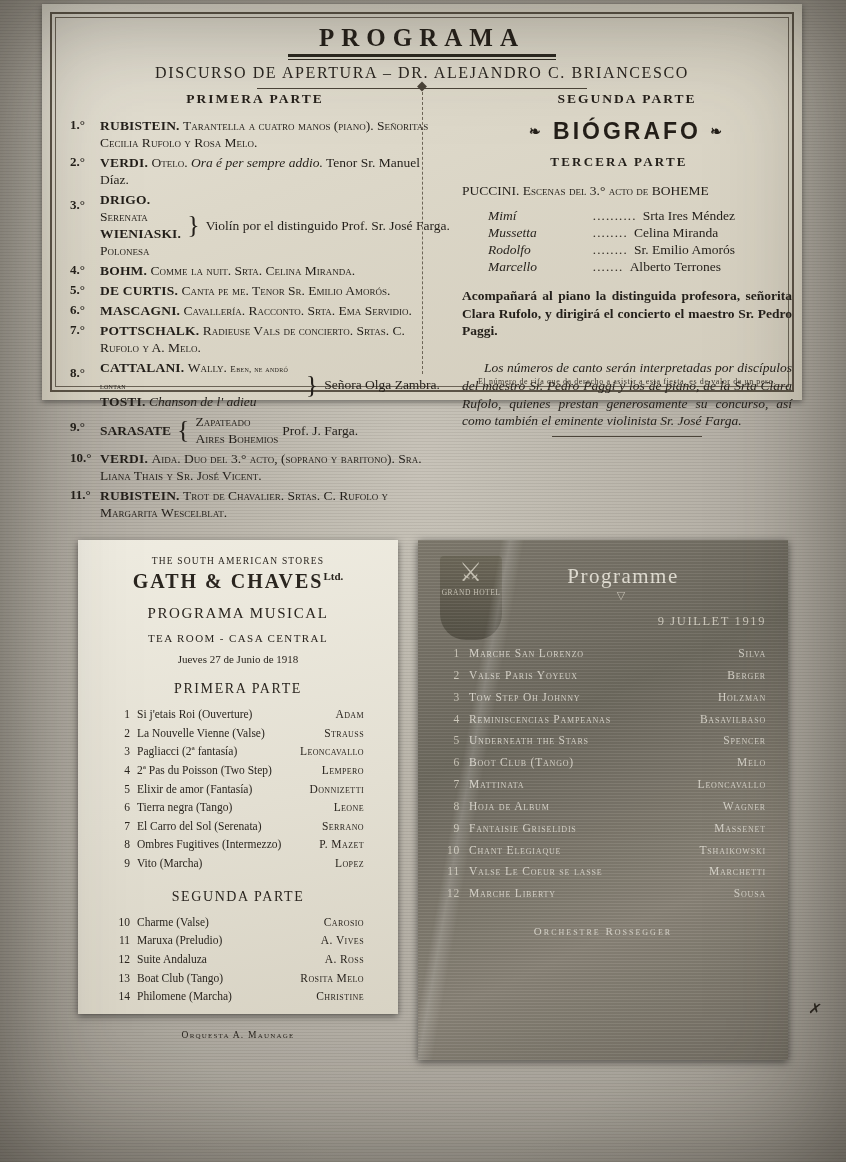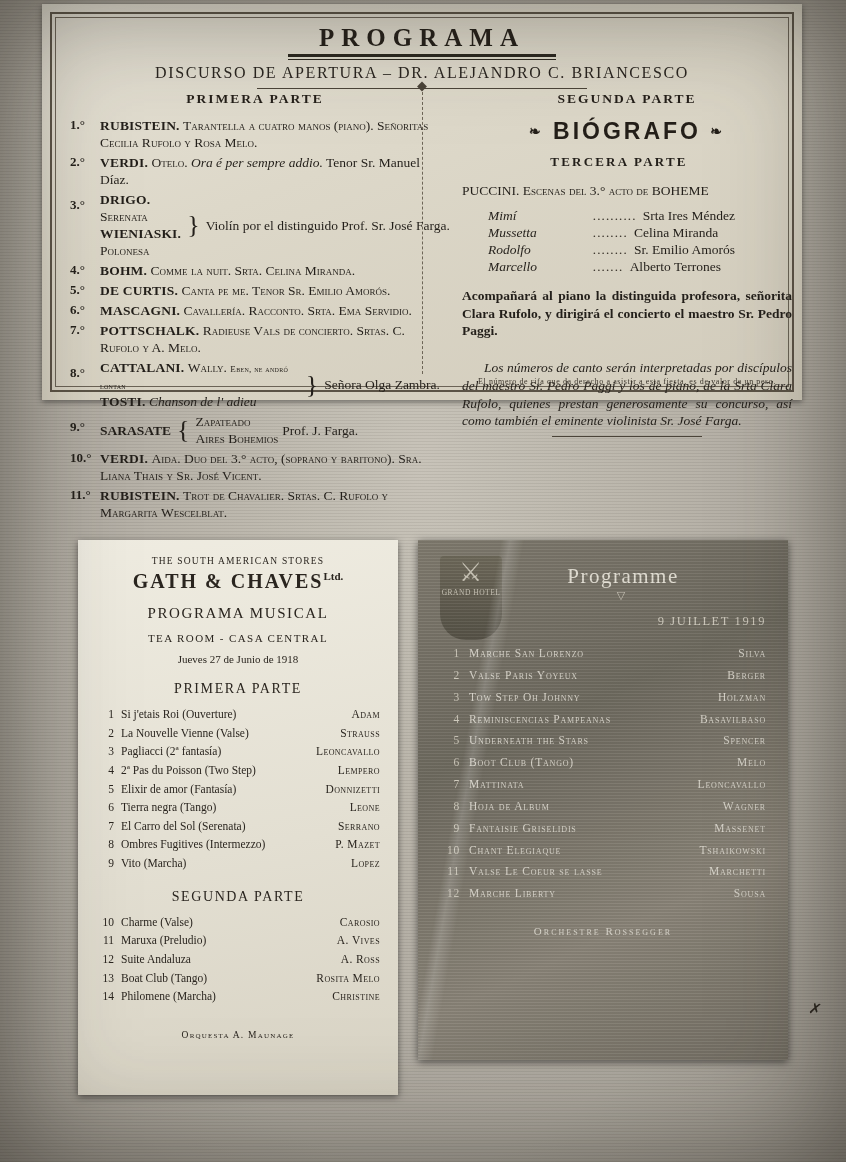--- a/index.html
+++ b/index.html
@@ -107,24 +107,24 @@
   .para{margin-top:12px;text-align:justify;line-height:1.3;font-weight:bold;}
   .para-it{margin-top:19px;font-style:italic;text-align:justify;line-height:1.32;text-indent:22px;}
   .footnote{
     position:absolute;bottom:14px;left:420px;width:330px;text-align:center;
     font-size:8px;letter-spacing:0.6px;color:#3b352c;
   }
   .rule-short{border-top:1px solid #4b4439;width:150px;margin:6px auto 0 auto;}
 
   
   .card-gath{
-    position:absolute;left:78px;top:540px;width:320px;height:555px;
+    position:absolute;left:78px;top:540px;width:320px;height:474px;
     background:linear-gradient(170deg,#efece1 0%,#e3dfd2 55%,#d8d3c4 100%);
     box-shadow:0 2px 7px rgba(0,0,0,0.5);
-    padding:10px 18px;box-sizing:border-box;
+    padding:10px 34px;box-sizing:border-box;
     color:#2a251f;
   }
   .g-top{text-align:center;font-size:9.5px;letter-spacing:1.2px;margin-top:6px;}
   .g-brand{text-align:center;font-weight:bold;font-size:20px;letter-spacing:2px;margin-top:4px;}
   .g-brand sup{font-size:11px;letter-spacing:0;}
   .g-pm{text-align:center;font-size:15px;letter-spacing:1.6px;margin-top:12px;}
   .g-room{text-align:center;font-size:11px;letter-spacing:1.4px;margin-top:10px;}
   .g-date{text-align:center;font-size:11px;margin-top:9px;}
   .g-part{text-align:center;font-size:14px;letter-spacing:1.6px;margin-top:16px;margin-bottom:8px;}
   .g-row{display:flex;font-size:11.5px;line-height:1.62;}

